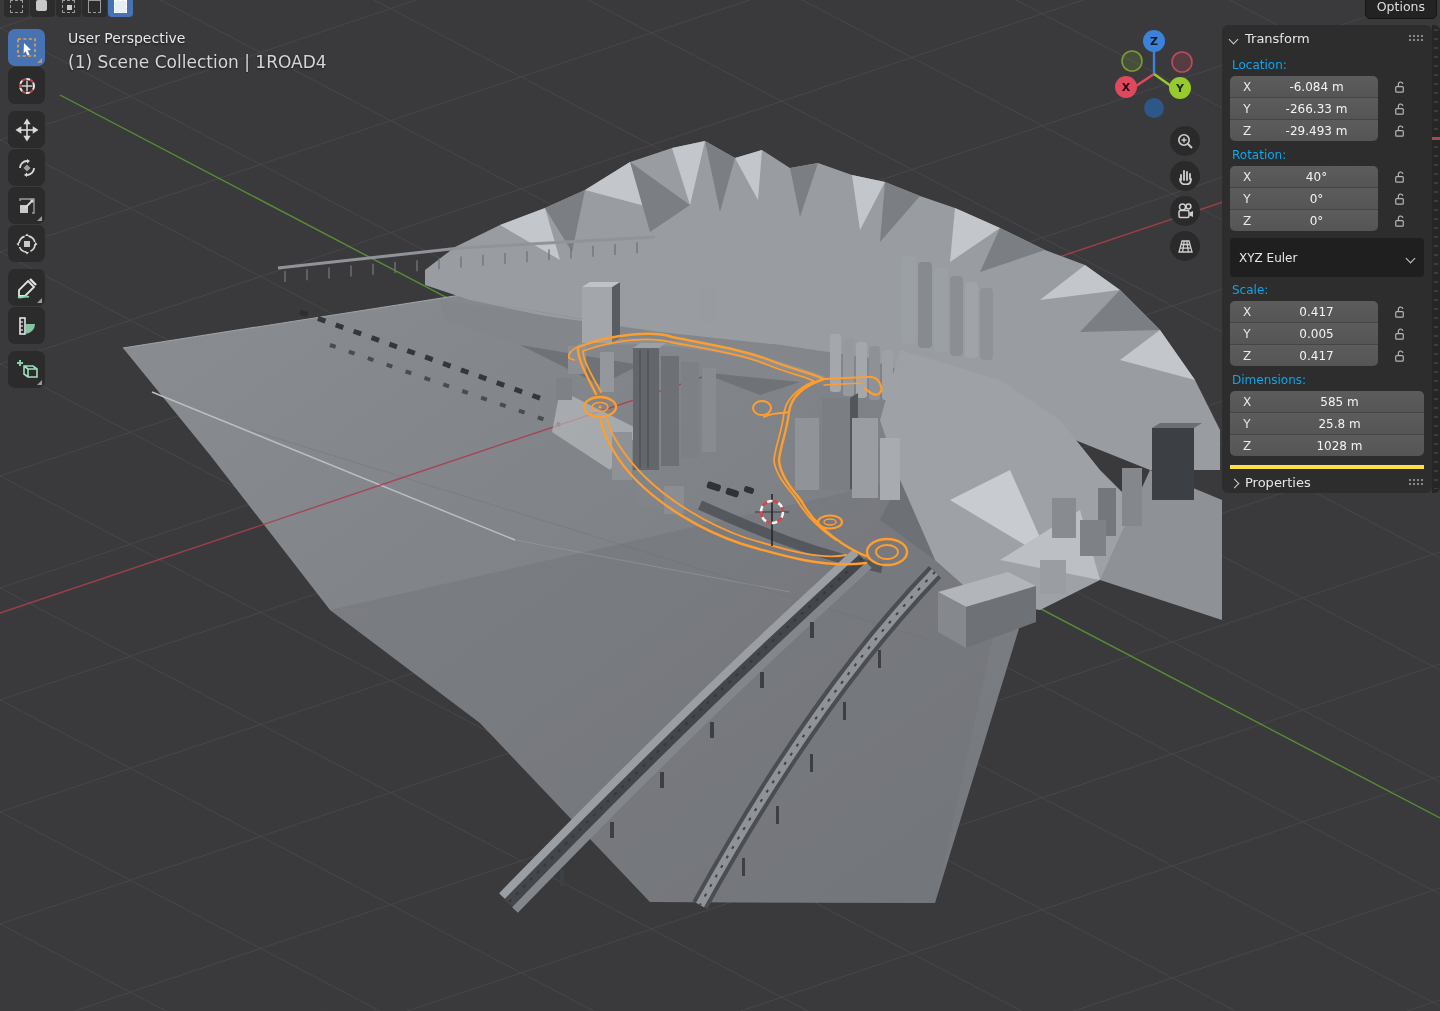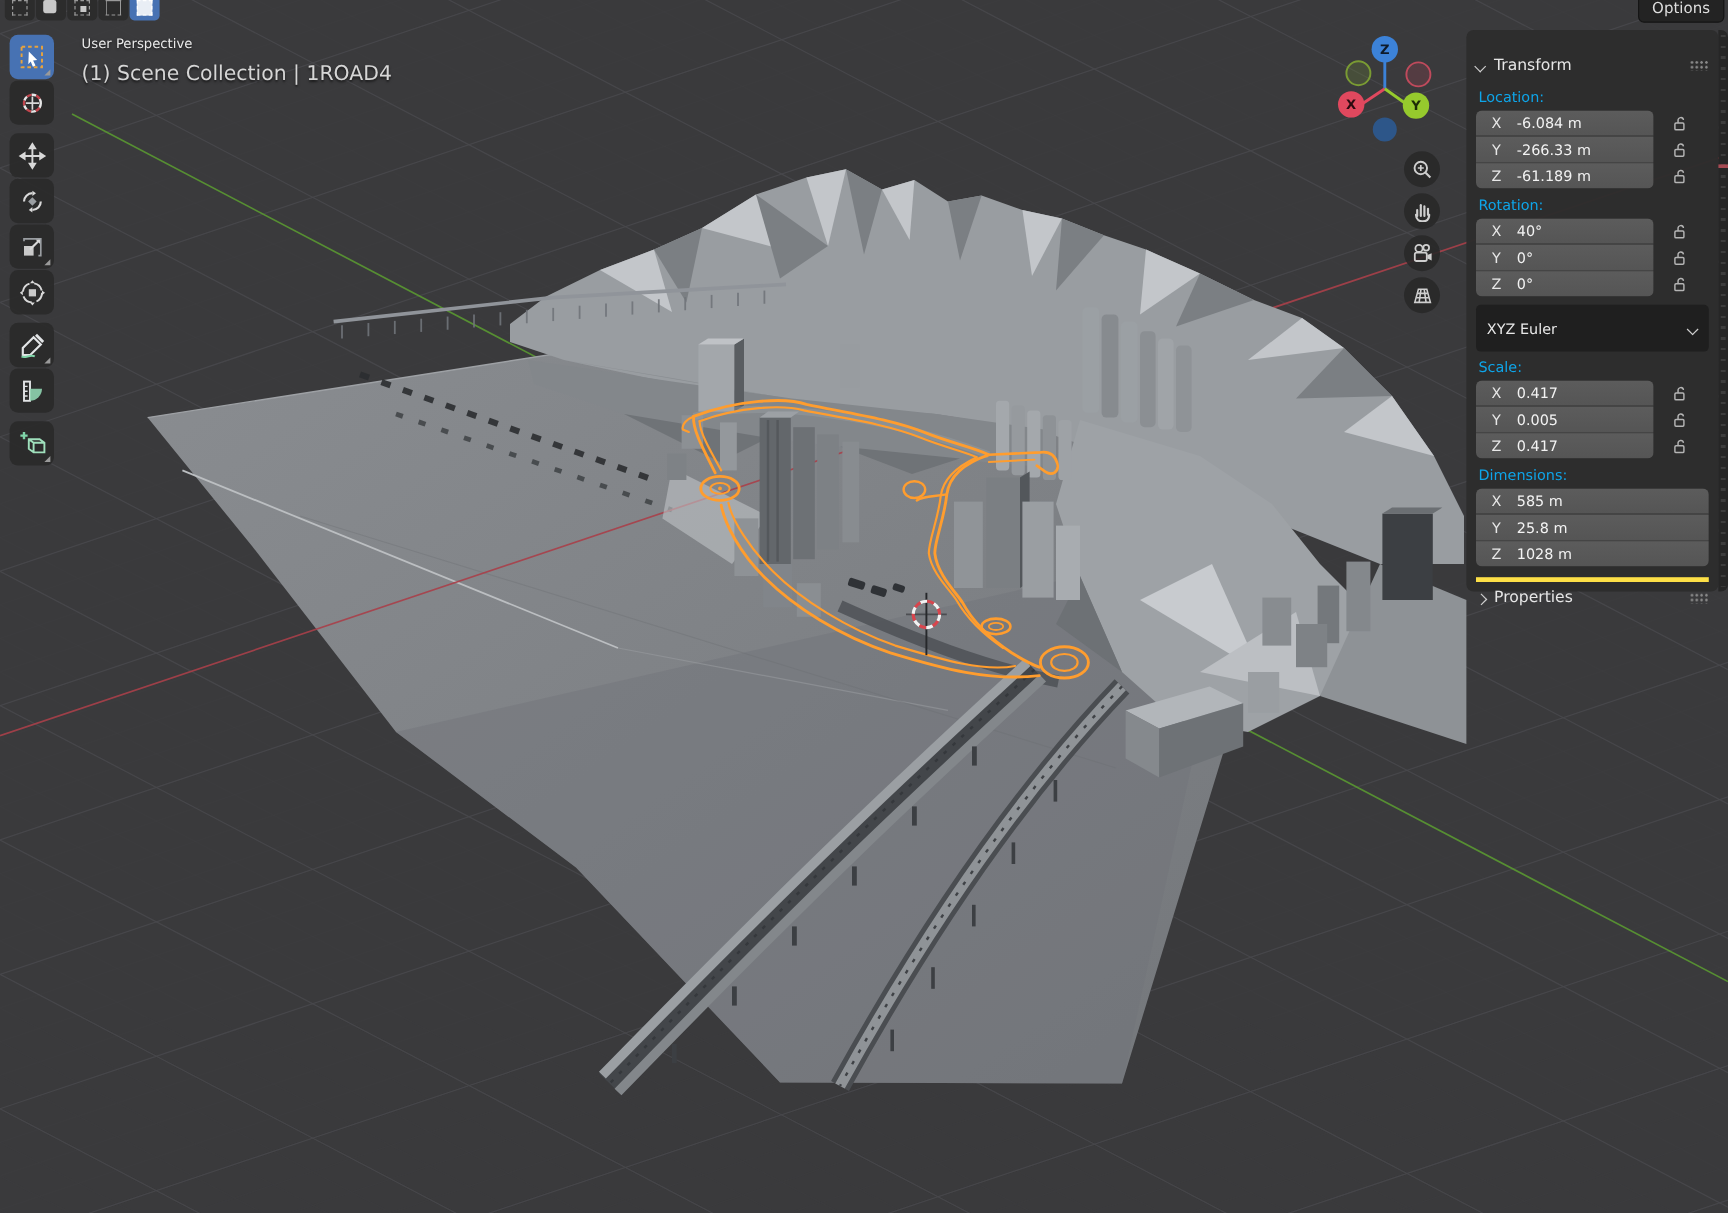--- a/index.html
+++ b/index.html
@@ -2,21 +2,21 @@
 <html><head>
 <meta charset="utf-8">
 <style>
   html,body{margin:0;padding:0;}
   body{width:1440px;height:1011px;overflow:hidden;position:relative;
        background:#3a3a3c;font-family:"DejaVu Sans","Liberation Sans",sans-serif;
        -webkit-font-smoothing:antialiased;}
   
   #scene{position:absolute;left:0;top:0;width:1440px;height:1011px;}
   
-  .vp-text{position:absolute;left:68px;color:#e9e9e9;font-size:11px;
+  .vp-text{position:absolute;left:68px;color:#e9e9e9;font-size:14px;
            text-shadow:0 1px 2px rgba(0,0,0,.6);white-space:nowrap;}
   #vp-view{top:30px;}
   #vp-coll{top:52px;color:#d6d6d6;font-size:17px;}
   
   #options-btn{position:absolute;right:3px;top:-7px;background:#232323;border:1px solid #151515;
      border-radius:5px;padding:5px 11px 4px;color:#dedede;font-size:12.5px;cursor:default;}
   
   #mode-row{position:absolute;left:4px;top:-7px;display:flex;gap:1px;}
   .mico{width:25px;height:24px;background:#2c2c2c;border-radius:4px;position:relative;}
   .mico .sq{position:absolute;left:6px;top:7px;width:11px;height:11px;}
@@ -29,38 +29,38 @@
   .tbtn.gap{margin-bottom:7px;}
   .tbtn.sub:after{content:"";position:absolute;right:3px;bottom:3px;border-style:solid;
         border-width:0 0 5px 5px;border-color:transparent transparent #9a9a9a transparent;}
   
   #gizmo{position:absolute;left:1102px;top:24px;}
   .navbtn{position:absolute;left:1170px;width:30px;height:30px;border-radius:50%;
           background:rgba(40,40,40,.88);display:flex;align-items:center;justify-content:center;}
   
   #sidebar{position:absolute;left:1222px;top:25px;width:210px;height:468px;
      background:rgba(44,44,44,.97);border-radius:6px;box-sizing:border-box;
-     padding:16px 8px;color:#c9c9c9;font-size:12px;}
+     padding:0 8px;color:#c9c9c9;font-size:12px;}
   .phead{height:27px;display:flex;align-items:center;gap:7px;color:#e6e6e6;font-size:13px;}
   .phead .dots{margin-left:auto;}
   .chev{width:8px;height:8px;position:relative;flex:0 0 auto;}
   .chev:before{content:"";position:absolute;left:0;top:1px;width:6px;height:6px;
      border-right:1.6px solid #cfcfcf;border-bottom:1.6px solid #cfcfcf;transform:rotate(45deg);}
   .chev.right:before{transform:rotate(-45deg);left:1px;}
   .dots{width:16px;height:9px;background:radial-gradient(circle,#8a8a8a 1px,transparent 1.2px);
      background-size:4px 4px;}
   .plabel{margin:6px 2px 4px;color:#0ea5e9;}
   .fwrap{display:flex;align-items:flex-start;}
   .fgroup{width:148px;border-radius:5px;overflow:hidden;}
   .fgroup.full{width:194px;}
   .frow{height:21px;display:flex;align-items:center;background:linear-gradient(#5c5c5c,#555555);
         border-bottom:1px solid #454545;}
   .frow:last-child{border-bottom:none;}
   .axisl{width:34px;text-align:center;color:#e8e8e8;}
-  .vall{flex:1;text-align:left;padding-right:9px;color:#f3f3f3;}
+  .vall{flex:1;text-align:center;padding-right:9px;color:#f3f3f3;}
   .lockcol{display:flex;flex-direction:column;margin-left:14px;}
   .lockcol svg{height:22px;}
   .dropdown{margin:6px 0 2px;width:194px;height:39px;background:#1f1f1f;border-radius:4px;
      display:flex;align-items:center;box-sizing:border-box;padding:0 9px;color:#e8e8e8;}
   .dropdown .chev{margin-left:auto;}
   #props-head{margin-top:9px;border-top:4px solid #fde047;}
   
   #scrollstrip{position:absolute;left:1432px;top:25px;width:8px;height:468px;background:#262626;
      border-radius:0 6px 6px 0;}
   #scrollstrip .ticks{position:absolute;left:2px;top:4px;width:4px;height:460px;
@@ -627,21 +627,21 @@
       <div class="frow">
         <span class="axisl">X</span>
         <span class="vall">-6.084 m</span>
         </div>
       <div class="frow">
         <span class="axisl">Y</span>
         <span class="vall">-266.33 m</span>
         </div>
       <div class="frow">
         <span class="axisl">Z</span>
-        <span class="vall">-61.189 m</span>
+        <span class="vall">-29.493 m</span>
         </div>
     </div>
     <div class="lockcol">
       <svg width="15" height="15" viewBox="0 0 16 16">
           <rect x="4" y="7.5" width="8" height="6" rx="1" fill="none" stroke="#b4b4b4" stroke-width="1.3"></rect>
           <path d="M6.8,7.5 V5.4 a2.4,2.4 0 0 1 4.8,-0.6" fill="none" stroke="#b4b4b4" stroke-width="1.3"></path>
         </svg>
       <svg width="15" height="15" viewBox="0 0 16 16">
           <rect x="4" y="7.5" width="8" height="6" rx="1" fill="none" stroke="#b4b4b4" stroke-width="1.3"></rect>
           <path d="M6.8,7.5 V5.4 a2.4,2.4 0 0 1 4.8,-0.6" fill="none" stroke="#b4b4b4" stroke-width="1.3"></path>

